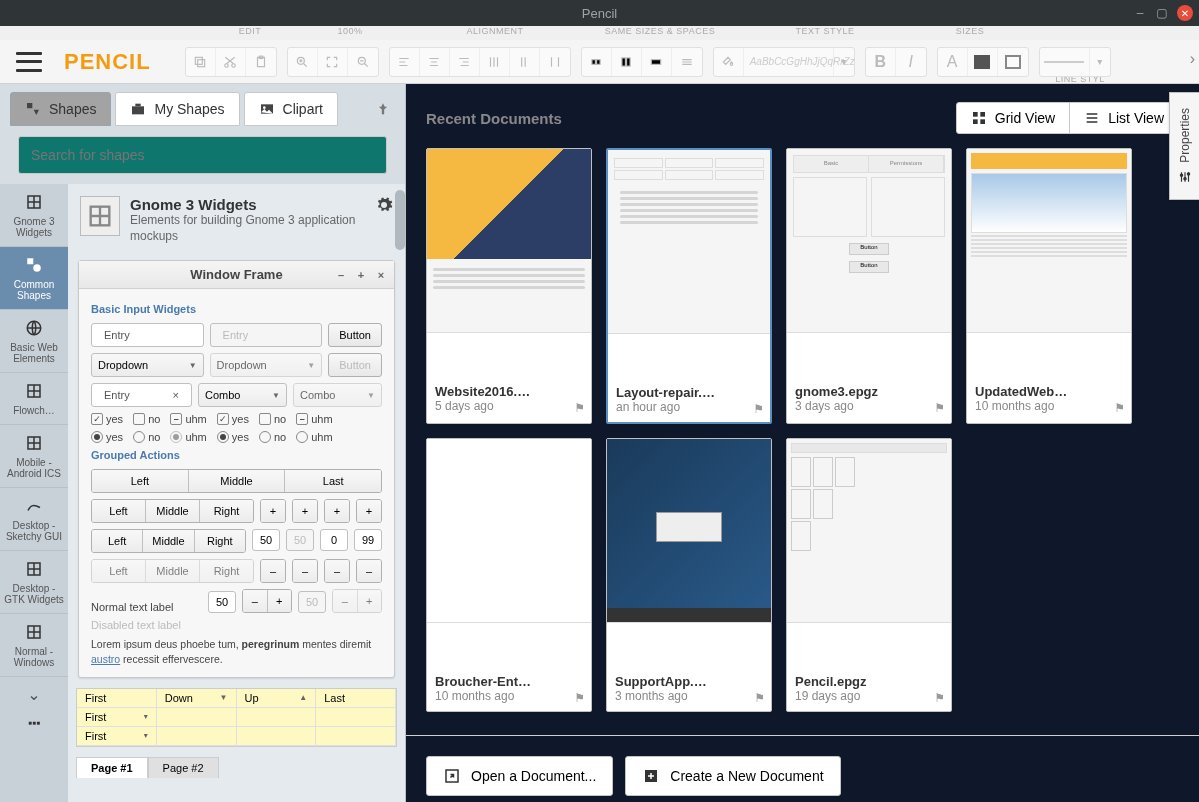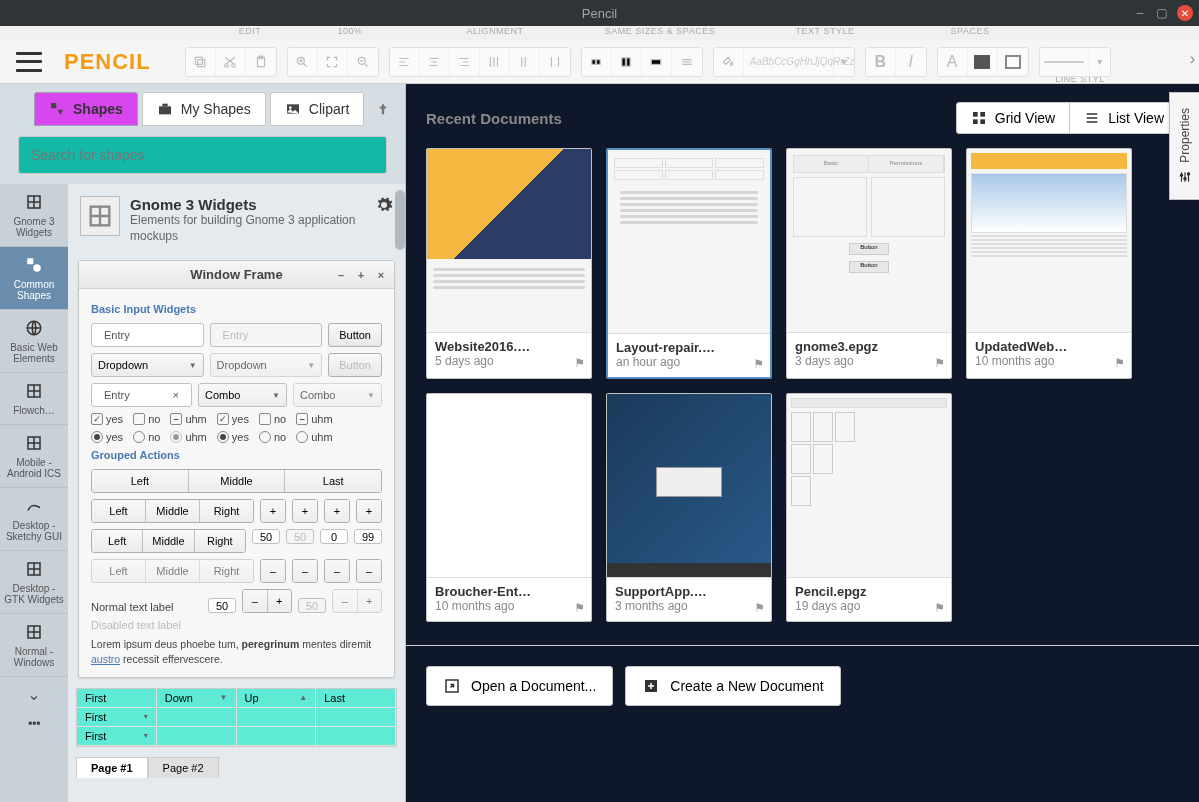--- a/index.html
+++ b/index.html
@@ -39,26 +39,26 @@
 .tb-line-sw { width: 40px; height: 2px; background: #ccc; }
 .scroll-arrow { position: absolute; right: 4px; top: 50px; color: #888; cursor: pointer; }
 
 
 .main { display: flex; height: calc(100% - 84px); }
 
 
 .left-panel { width: 406px; background: #d6dde3; display: flex; flex-direction: column; border-right: 1px solid #c0c0c0; }
 .panel-tabs { display: flex; gap: 4px; padding: 8px 10px 0 10px; align-items: center; }
 .ptab { display: flex; align-items: center; gap: 8px; padding: 8px 14px; background: #fff; border: 1px solid #c8c8c8; border-radius: 3px 3px 0 0; font-size: 14px; color: #333; cursor: pointer; }
-.ptab.active { background: #d946ef; border-color: #9aa4ae; font-weight: 700; margin-left: 24px; }
+.ptab.active { background: #a3a3a3; border-color: #9aa4ae; font-weight: 400; }
 .ptab-icon { width: 16px; height: 16px; }
 .pin-btn { width: 24px; height: 24px; margin-left: auto; color: #888; cursor: pointer; display: flex; align-items: center; justify-content: center; }
 
 .search-row { padding: 10px 18px; }
-.search-input { width: 100%; height: 38px; border: 1px solid #c8c8c8; border-radius: 3px; padding: 0 12px; font-size: 14px; background: #14b8a6; }
+.search-input { width: 100%; height: 38px; border: 1px solid #c8c8c8; border-radius: 3px; padding: 0 12px; font-size: 14px; background: #0f766e; }
 
 .shapes-body { display: flex; flex: 1; overflow: hidden; }
 .cat-strip { width: 68px; background: #c8d0d8; display: flex; flex-direction: column; overflow-y: auto; }
 .cat-item { padding: 8px 4px; text-align: center; font-size: 10px; color: #555; cursor: pointer; border-bottom: 1px solid #b8c0c8; }
 .cat-item.sel { background: #6a8cad; color: #fff; }
 .cat-icon { width: 20px; height: 20px; margin: 0 auto 4px; display: flex; align-items: center; justify-content: center; }
 .cat-icon svg { width: 18px; height: 18px; }
 .cat-expand { padding: 8px; text-align: center; color: #555; cursor: pointer; }
 
 .shapes-content { flex: 1; background: #e5eaef; overflow-y: auto; position: relative; padding: 4px 8px; }
@@ -86,28 +86,28 @@
 .mock-chk { display: flex; align-items: center; gap: 3px; }
 .chkbox { width: 12px; height: 12px; border: 1px solid #888; border-radius: 2px; display: inline-flex; align-items: center; justify-content: center; font-size: 9px; }
 .chkbox.chk::after { content: "✓"; }
 .chkbox.ind::after { content: "–"; font-weight: bold; }
 .radio { width: 12px; height: 12px; border: 1px solid #888; border-radius: 50%; display: inline-flex; align-items: center; justify-content: center; }
 .radio.sel::after { content: ""; width: 6px; height: 6px; background: #444; border-radius: 50%; }
 .mock-seg { display: flex; height: 24px; border: 1px solid #b0b0b0; border-radius: 3px; overflow: hidden; }
 .mock-seg > div { flex: 1; display: flex; align-items: center; justify-content: center; border-right: 1px solid #c0c0c0; background: linear-gradient(#f8f8f8,#ececec); font-size: 11px; }
 .mock-seg > div:last-child { border-right: none; }
 .mock-sq { width: 24px; flex: none; }
-.mock-num { width: 28px; height: 15px; border: 1px solid #c0c0c0; border-radius: 3px; display: flex; align-items: center; justify-content: center; font-size: 11px; background: #fff; }
+.mock-num { width: 28px; height: 22px; border: 1px solid #c0c0c0; border-radius: 3px; display: flex; align-items: center; justify-content: center; font-size: 11px; background: #fff; }
 .mock-num.dis { color: #bbb; background: #f5f5f5; }
 .mock-label { font-size: 11px; color: #444; display: flex; align-items: center; }
 .mock-label.dis { color: #bbb; }
 .mock-para { font-size: 10.5px; color: #444; line-height: 1.4; margin-top: 6px; }
 .mock-para a { color: #4a7ab0; text-decoration: underline; }
 
-.mock-table { background: #5eead4; border: 1px solid #ccc; margin-top: 10px; font-size: 11px; }
+.mock-table { background: #fef9c3; border: 1px solid #ccc; margin-top: 10px; font-size: 11px; }
 .mock-tr { display: flex; border-bottom: 1px solid #e0e0e0; }
 .mock-td { flex: 1; padding: 3px 8px; border-right: 1px solid #e0e0e0; display: flex; align-items: center; justify-content: space-between; }
 .mock-td .sar { font-size: 8px; color: #666; }
 
 .mock-pages { display: flex; margin-top: 10px; font-size: 11px; }
 .mock-page { padding: 4px 14px; border: 1px solid #ccc; border-bottom: none; background: #e0e0e0; }
 .mock-page.act { background: #fff; font-weight: 600; }
 
 .vscroll-ph { position: absolute; right: 0; top: 6px; width: 10px; height: 60px; background: #b0b8c0; border-radius: 5px; }
 
@@ -119,21 +119,21 @@
 .vt-btn { padding: 7px 14px; display: flex; align-items: center; gap: 8px; font-size: 14px; cursor: pointer; text-align: center; }
 .vt-btn.active { background: #fff; }
 .vt-btn:first-child { border-right: 1px solid #c8c8c8; }
 .vt-icon { width: 16px; height: 16px; }
 
 .doc-grid { display: flex; flex-wrap: wrap; gap: 14px; padding: 4px 20px; }
 .doc-card { width: 166px; background: #fff; border: 1px solid #c0c0c0; border-radius: 2px; cursor: pointer; box-shadow: 0 1px 2px rgba(0,0,0,0.08); }
 .doc-card.sel { border: 2px solid #5a8fc4; }
 .doc-thumb { height: 184px; background: #f5f5f5; border-bottom: 1px solid #ddd; overflow: hidden; position: relative; }
 .doc-meta { padding: 6px 8px 8px; position: relative; }
-.doc-name { font-size: 13px; font-weight: 700; color: #333; white-space: nowrap; overflow: hidden; text-overflow: ellipsis; }
+.doc-name { font-size: 13px; font-weight: 700; color: #333; white-space: nowrap; overflow: hidden; text-overflow: ellipsis; margin-top: 45px; }
 .doc-time { font-size: 12px; color: #888; }
 .doc-pin { position: absolute; right: 6px; bottom: 6px; color: #999; font-size: 12px; }
 
 
 .th1 { background: linear-gradient(135deg, #f5b942 0%, #f5b942 50%, #2c3e66 50%, #2c3e66 100%); height: 60%; }
 .th-lines { padding: 6px; }
 .th-lines div { height: 3px; background: #d5d5d5; margin: 3px 0; border-radius: 2px; }
 .th2 { padding: 6px; font-size: 5px; color: #aaa; }
 .th2-row { display: flex; gap: 2px; margin: 2px 0; }
 .th2-box { flex: 1; height: 10px; border: 1px solid #ddd; }
@@ -177,21 +177,21 @@
     <div class="titlebar-close">✕</div>
   </div>
 </div>
 
 <div class="menu-labels">
   <div class="menu-lbl ml-edit">EDIT</div>
   <div class="menu-lbl ml-zoom">100%</div>
   <div class="menu-lbl ml-align">ALIGNMENT</div>
   <div class="menu-lbl ml-size">SAME SIZES &amp; SPACES</div>
   <div class="menu-lbl ml-text">TEXT STYLE</div>
-  <div class="menu-lbl ml-colors">SPACES</div>
+  <div class="menu-lbl ml-colors">SIZES</div>
   <div class="menu-lbl ml-line">LINE STYL</div>
 </div>
 
 <div class="toolbar">
   <div class="hamburger">
       <span></span>
       <span></span>
       <span></span>
     </div>
   <div class="logo">PENCIL</div>

